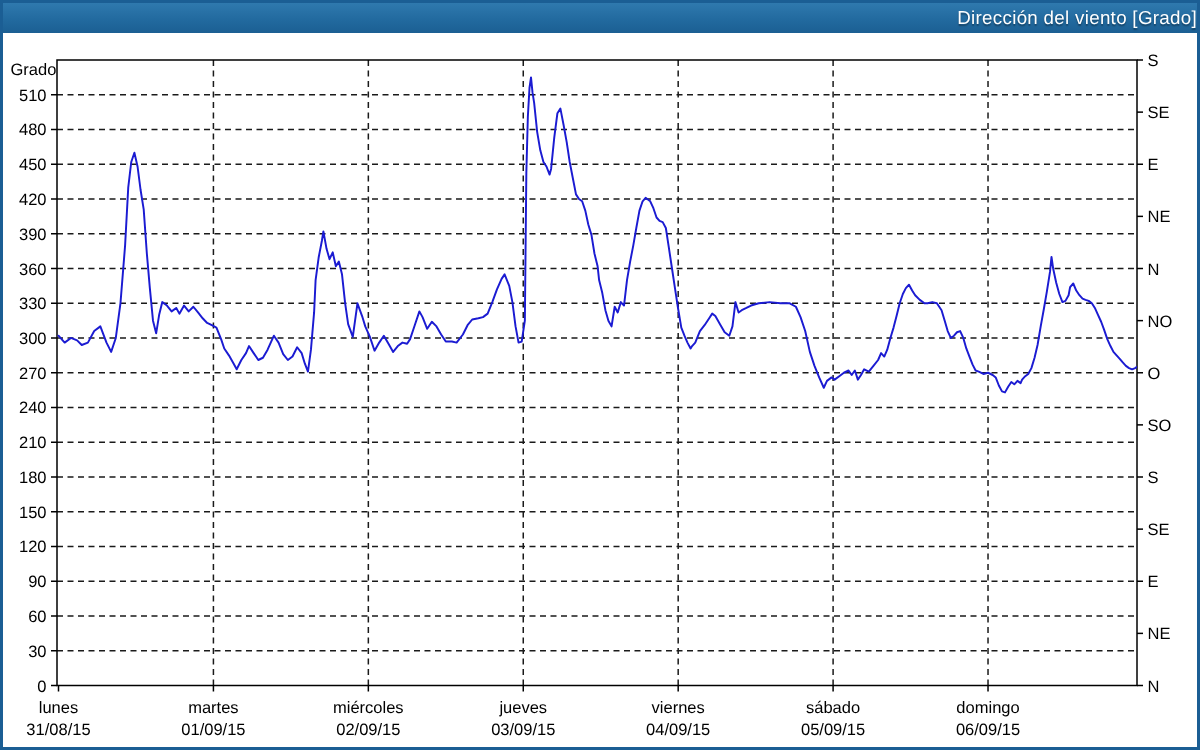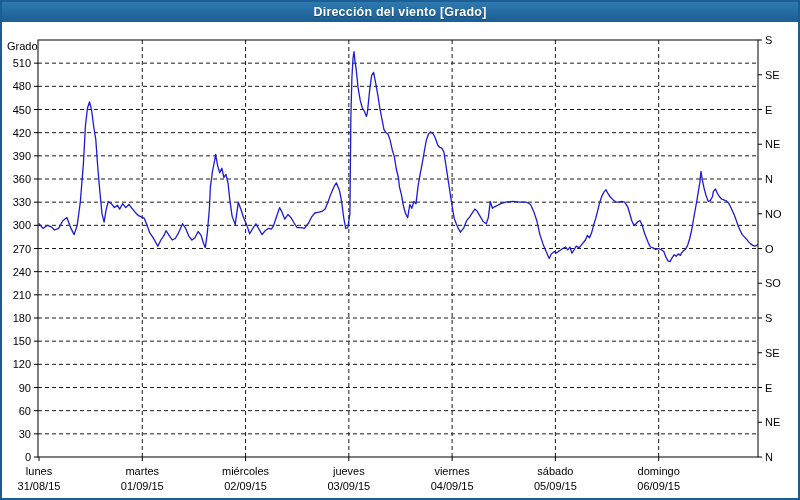--- a/index.html
+++ b/index.html
@@ -5,22 +5,22 @@
   html,body{margin:0;padding:0;background:#ffffff;}
   body{width:800px;height:500px;overflow:hidden;font-family:"Liberation Sans",sans-serif;}
   #app-window{
     width:800px;height:500px;box-sizing:border-box;
     border:2px solid #1b5e94;background:#ffffff;
     display:flex;flex-direction:column;
   }
   #title-bar{
     height:20px;flex:0 0 20px;
     background:linear-gradient(180deg,#2f79ae 0%,#226a9f 55%,#1b5f93 100%);
-    color:#ffffff;font-weight:bold;font-size:12.5px;line-height:20px;
-    text-align:center;letter-spacing:0.2px;
+    color:#ffffff;font-weight:normal;font-size:12.5px;line-height:20px;
+    text-align:right;letter-spacing:0.2px;
     text-shadow:0 1px 1px rgba(0,0,0,0.35);
     user-select:none;
   }
   #chart-area{flex:1 1 auto;background:#ffffff;}
   svg text{font-family:"Liberation Sans",sans-serif;fill:#000000;}
 </style>
 </head>
 <body>
 
 <div id="app-window">

